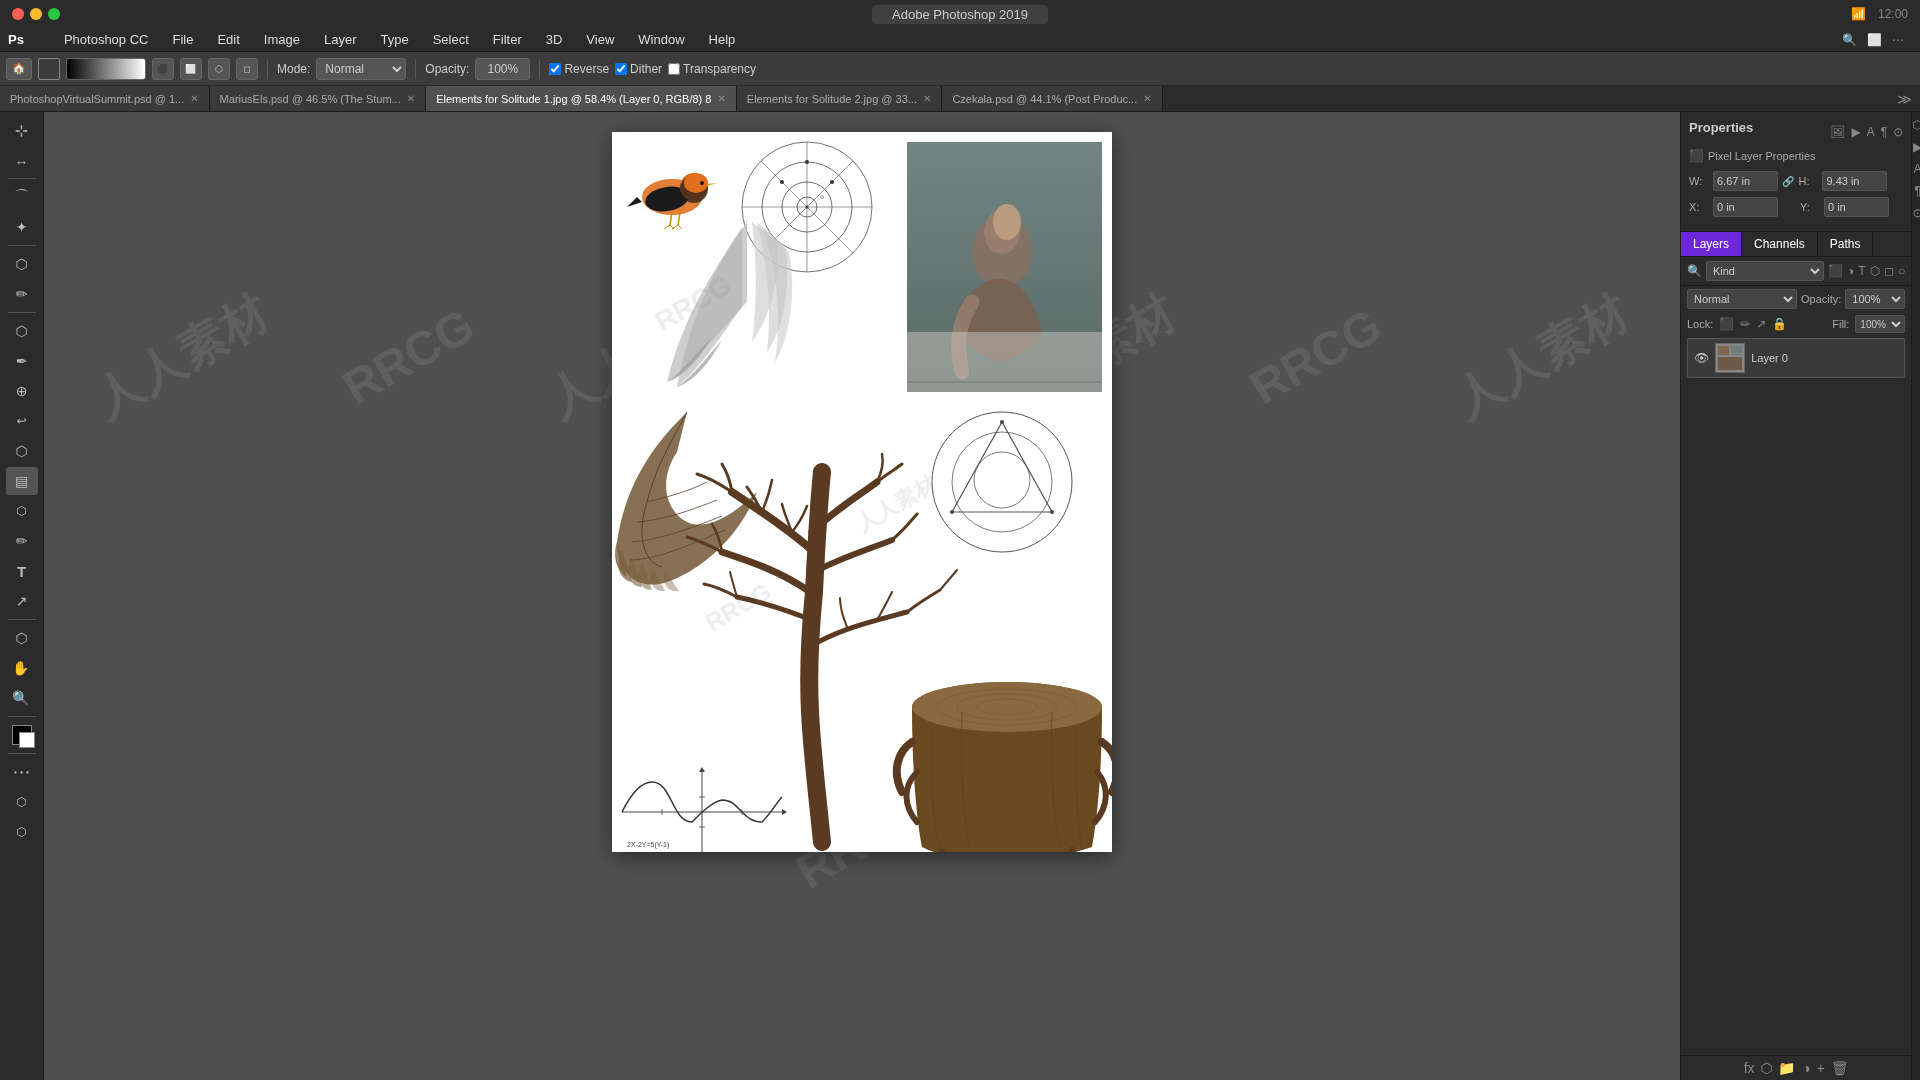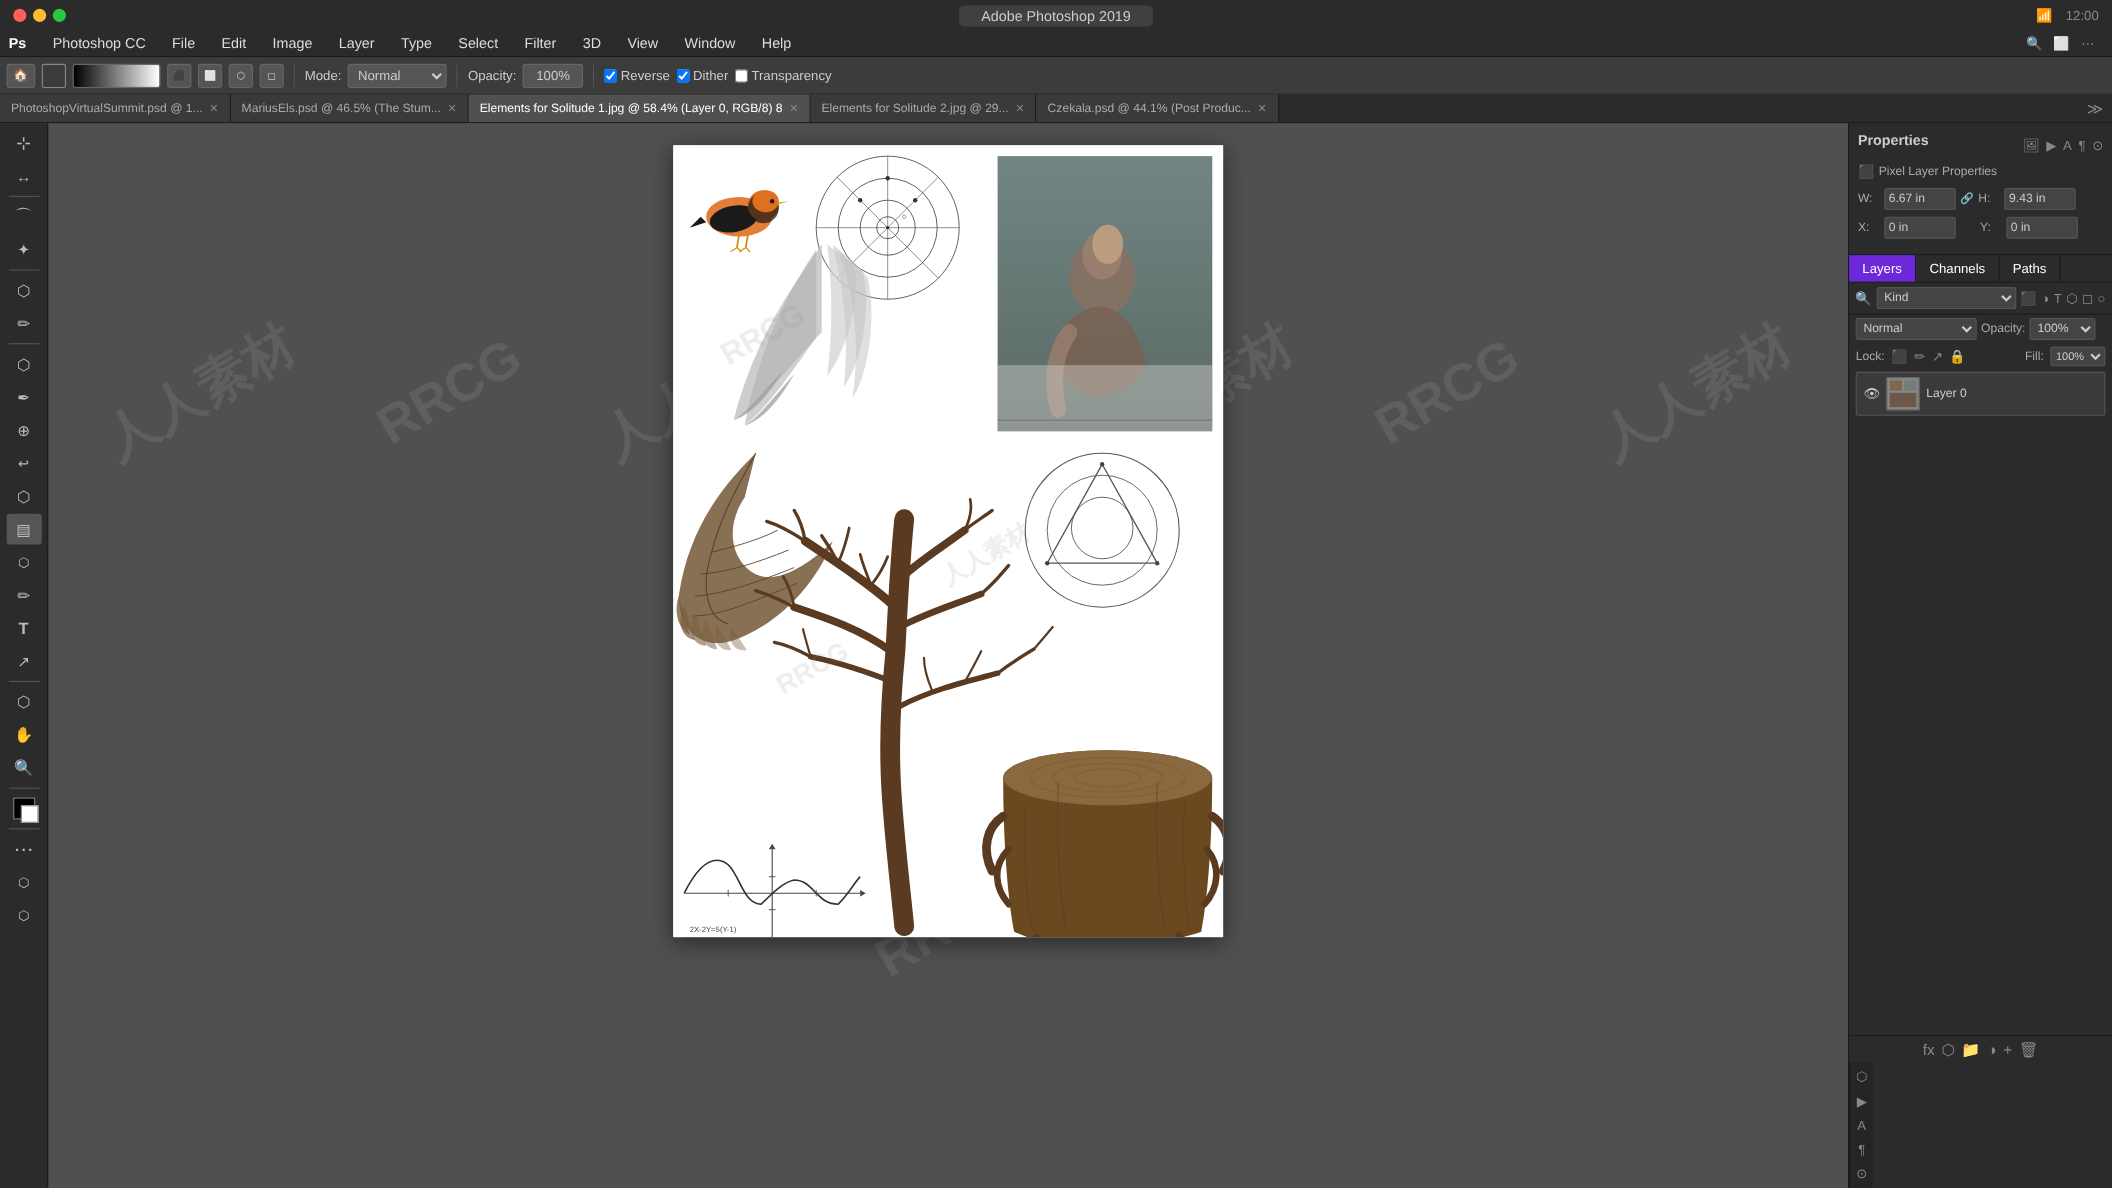--- a/index.html
+++ b/index.html
@@ -17,21 +17,21 @@
     .tl-green { background: #28c840; }
     .window-title { position: absolute; left: 50%; transform: translateX(-50%); font-size: 13px; color: #ccc; font-weight: 500; background: #404040; padding: 2px 20px; border-radius: 4px; }
 
     
     #menu-bar {
       width: 100%; height: 24px; background: #2b2b2b;
       display: flex; align-items: center; padding: 0 8px; gap: 16px;
       border-bottom: 1px solid #1a1a1a;
     }
     .menu-item { font-size: 13px; color: #ddd; cursor: pointer; padding: 2px 4px; }
-    .menu-logo { font-weight: 700; font-size: 13px; color: #fff; margin-right: 4px; }
+    .menu-logo { font-weight: 700; font-size: 13px; color: #fff; margin-right: 20px; }
 
     
     #toolbar {
       width: 100%; height: 34px; background: #3c3c3c;
       display: flex; align-items: center; padding: 0 6px; gap: 6px;
       border-bottom: 1px solid #2a2a2a;
     }
     .toolbar-btn { width: 26px; height: 22px; background: #555; border: 1px solid #666; border-radius: 3px; display: flex; align-items: center; justify-content: center; cursor: pointer; color: #ccc; font-size: 11px; }
     .toolbar-gradient { width: 80px; height: 22px; background: linear-gradient(to right, #000, #fff); border: 1px solid #666; border-radius: 3px; cursor: pointer; }
     .toolbar-label { font-size: 12px; color: #ccc; }
@@ -106,21 +106,21 @@
     .lock-icon { color: #888; font-size: 12px; }
     .layer-item { display: flex; align-items: center; padding: 4px 6px; gap: 6px; background: #3a3a3a; border: 1px solid #555; margin: 2px 6px; border-radius: 2px; cursor: pointer; }
     .layer-visibility { color: #ccc; font-size: 12px; cursor: pointer; }
     .layer-thumb { width: 30px; height: 30px; background: #888; border: 1px solid #666; flex-shrink: 0; display: flex; align-items: center; justify-content: center; overflow: hidden; }
     .layer-name { font-size: 11px; color: #ccc; text-align: right; }
     .layers-footer { display: flex; align-items: center; justify-content: center; padding: 4px 6px; gap: 6px; border-top: 1px solid #1a1a1a; background: #2b2b2b; }
     .layers-footer-btn { color: #888; font-size: 14px; cursor: pointer; }
 
     
     #workspace { display: flex; width: 100%; height: calc(1080px - 28px - 24px - 34px - 26px); }
-    #right-container { width: 240px; background: #2b2b2b; display: flex; flex-direction: column; border-left: 1px solid #1a1a1a; }
+    #right-container { width: 240px; background: #2b2b2b; display: flex; flex-direction: row; border-left: 1px solid #1a1a1a; }
     #right-main { flex: 1; display: flex; flex-direction: column; }
     #right-side-icons { width: 22px; background: #252525; border-left: 1px solid #1a1a1a; display: flex; flex-direction: column; align-items: center; padding: 6px 0; gap: 8px; }
 
     .canvas-svg { width: 100%; height: 100%; }
   </style>
 </head>
 <body>
 
 <div id="title-bar">
   <div class="traffic-lights">
@@ -194,21 +194,21 @@
   </div>
   <div class="tab">
     <span>MariusEls.psd @ 46.5% (The Stum...</span>
     <span class="close-btn">✕</span>
   </div>
   <div class="tab active">
     <span>Elements for Solitude 1.jpg @ 58.4% (Layer 0, RGB/8) 8</span>
     <span class="close-btn">✕</span>
   </div>
   <div class="tab">
-    <span>Elements for Solitude 2.jpg @ 29...</span>
+    <span>Elements for Solitude 2.jpg @ 33...</span>
     <span class="close-btn">✕</span>
   </div>
   <div class="tab">
     <span>Czekala.psd @ 44.1% (Post Produc...</span>
     <span class="close-btn">✕</span>
   </div>
   <div style="margin-left: auto; padding-right: 8px; display: flex; align-items: center;">
     <span style="color: #888; font-size: 14px;">≫</span>
   </div>
 </div>

